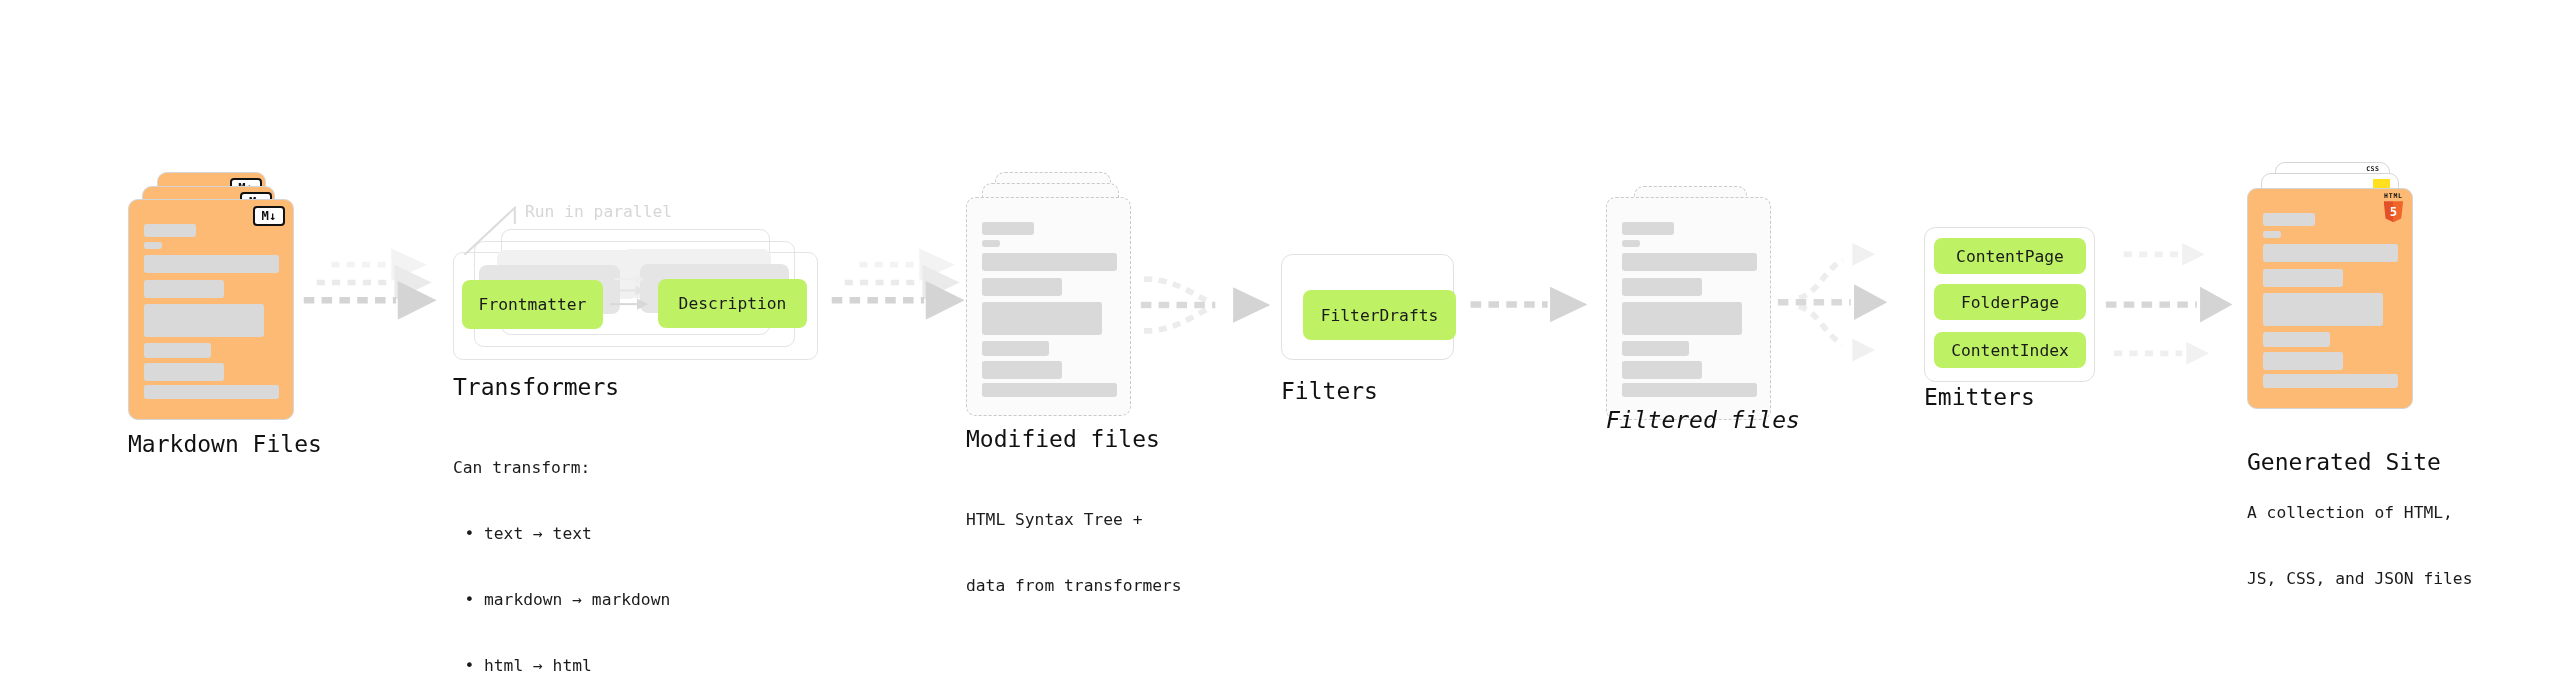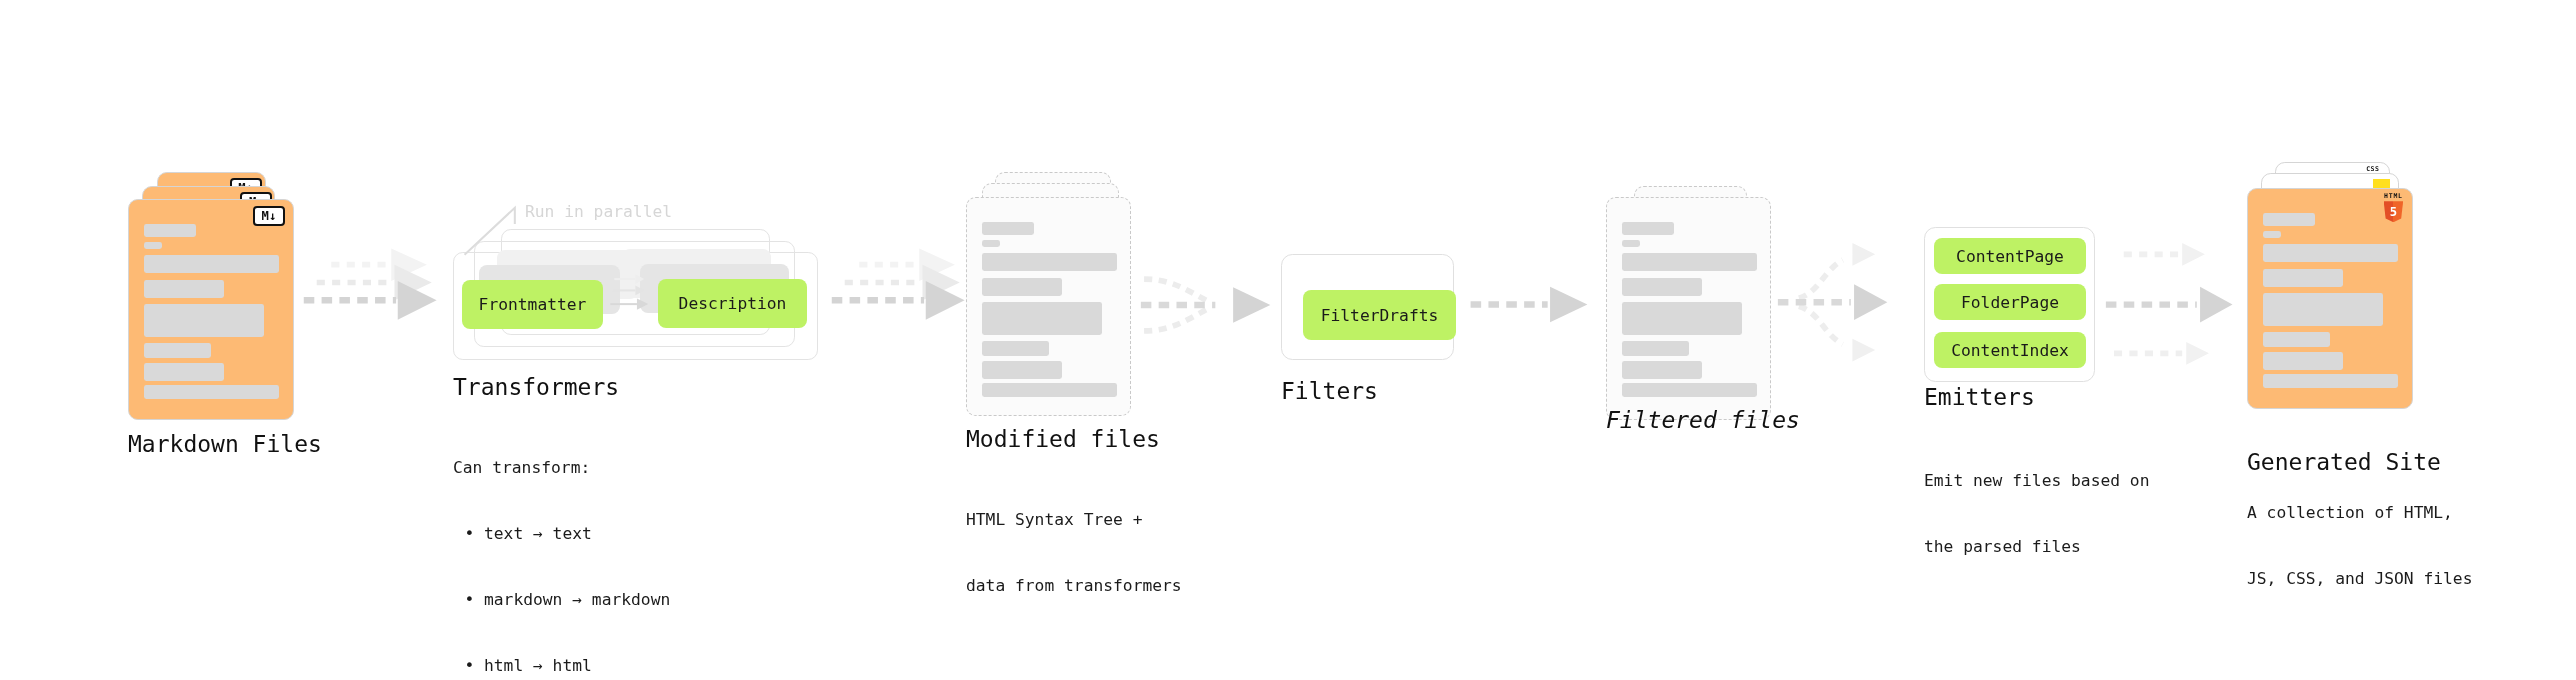--- a/index.html
+++ b/index.html
@@ -225,24 +225,20 @@
     <polygon points="98,124 126,138 98,152" fill="#f0f0f0"></polygon>
     <line x1="6" y1="79" x2="96" y2="79" stroke="#d9d9d9" stroke-width="8" stroke-dasharray="13 9"></line>
     <polygon points="100,57 141,79 100,101" fill="#d4d4d4"></polygon>
   </svg>
 
   <div class="panel" style="left:1924px;top:227px;width:171px;height:155px;"></div>
   <div class="btn" style="left:1934px;top:238px;width:152px;height:36px;">ContentPage</div>
   <div class="btn" style="left:1934px;top:284px;width:152px;height:36px;">FolderPage</div>
   <div class="btn" style="left:1934px;top:332px;width:152px;height:36px;">ContentIndex</div>
   <div class="title" style="left:1924px;top:385px;">Emitters</div>
-  <div class="caption" style="left:1924px;top:426px;">
-    <div>Emit new files based on</div>
-    <div>the parsed files</div>
-  </div>
 
   <svg class="abs" style="left:2101px;top:234px;" width="138" height="138" viewBox="0 0 170 170">
     <line x1="28" y1="25" x2="95" y2="25" stroke="#f0f0f0" stroke-width="7" stroke-dasharray="10 9"></line>
     <polygon points="100,11 128,25 100,39" fill="#f1f1f1"></polygon>
     <line x1="6" y1="87" x2="118" y2="87" stroke="#d6d6d6" stroke-width="8" stroke-dasharray="13 9"></line>
     <polygon points="122,65 162,87 122,109" fill="#d4d4d4"></polygon>
     <line x1="16" y1="147" x2="100" y2="147" stroke="#efefef" stroke-width="7" stroke-dasharray="10 9"></line>
     <polygon points="105,133 133,147 105,161" fill="#f1f1f1"></polygon>
   </svg>
 

